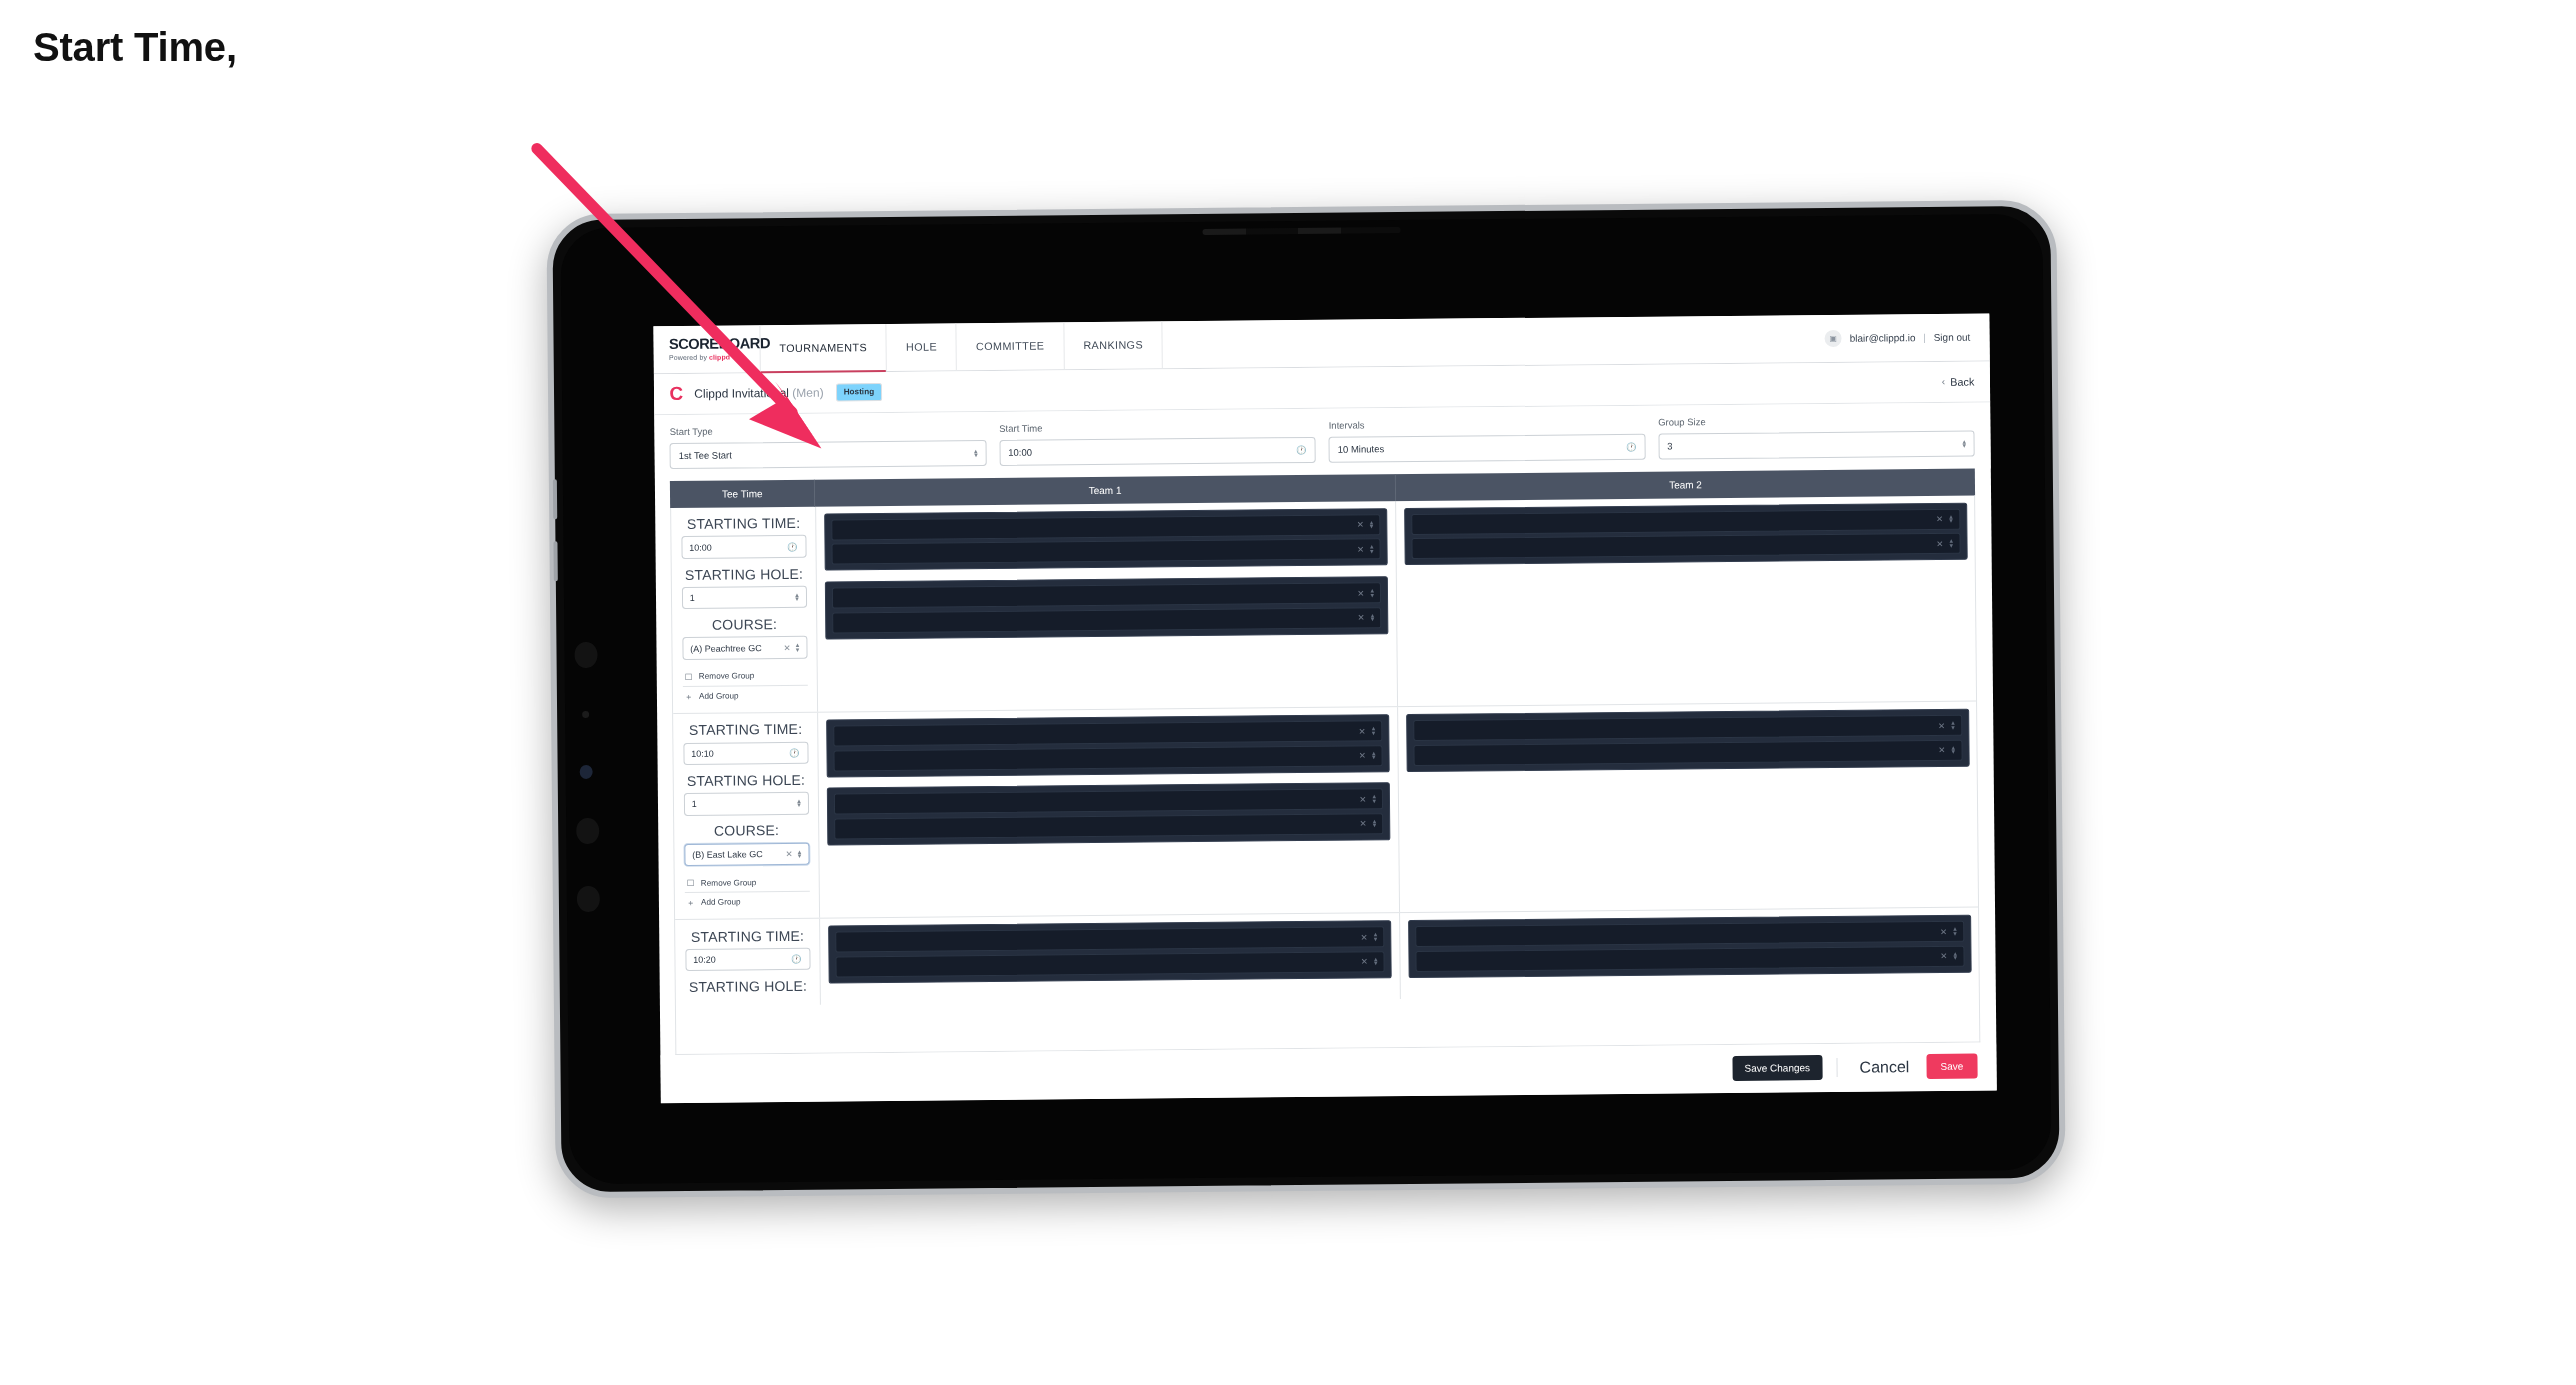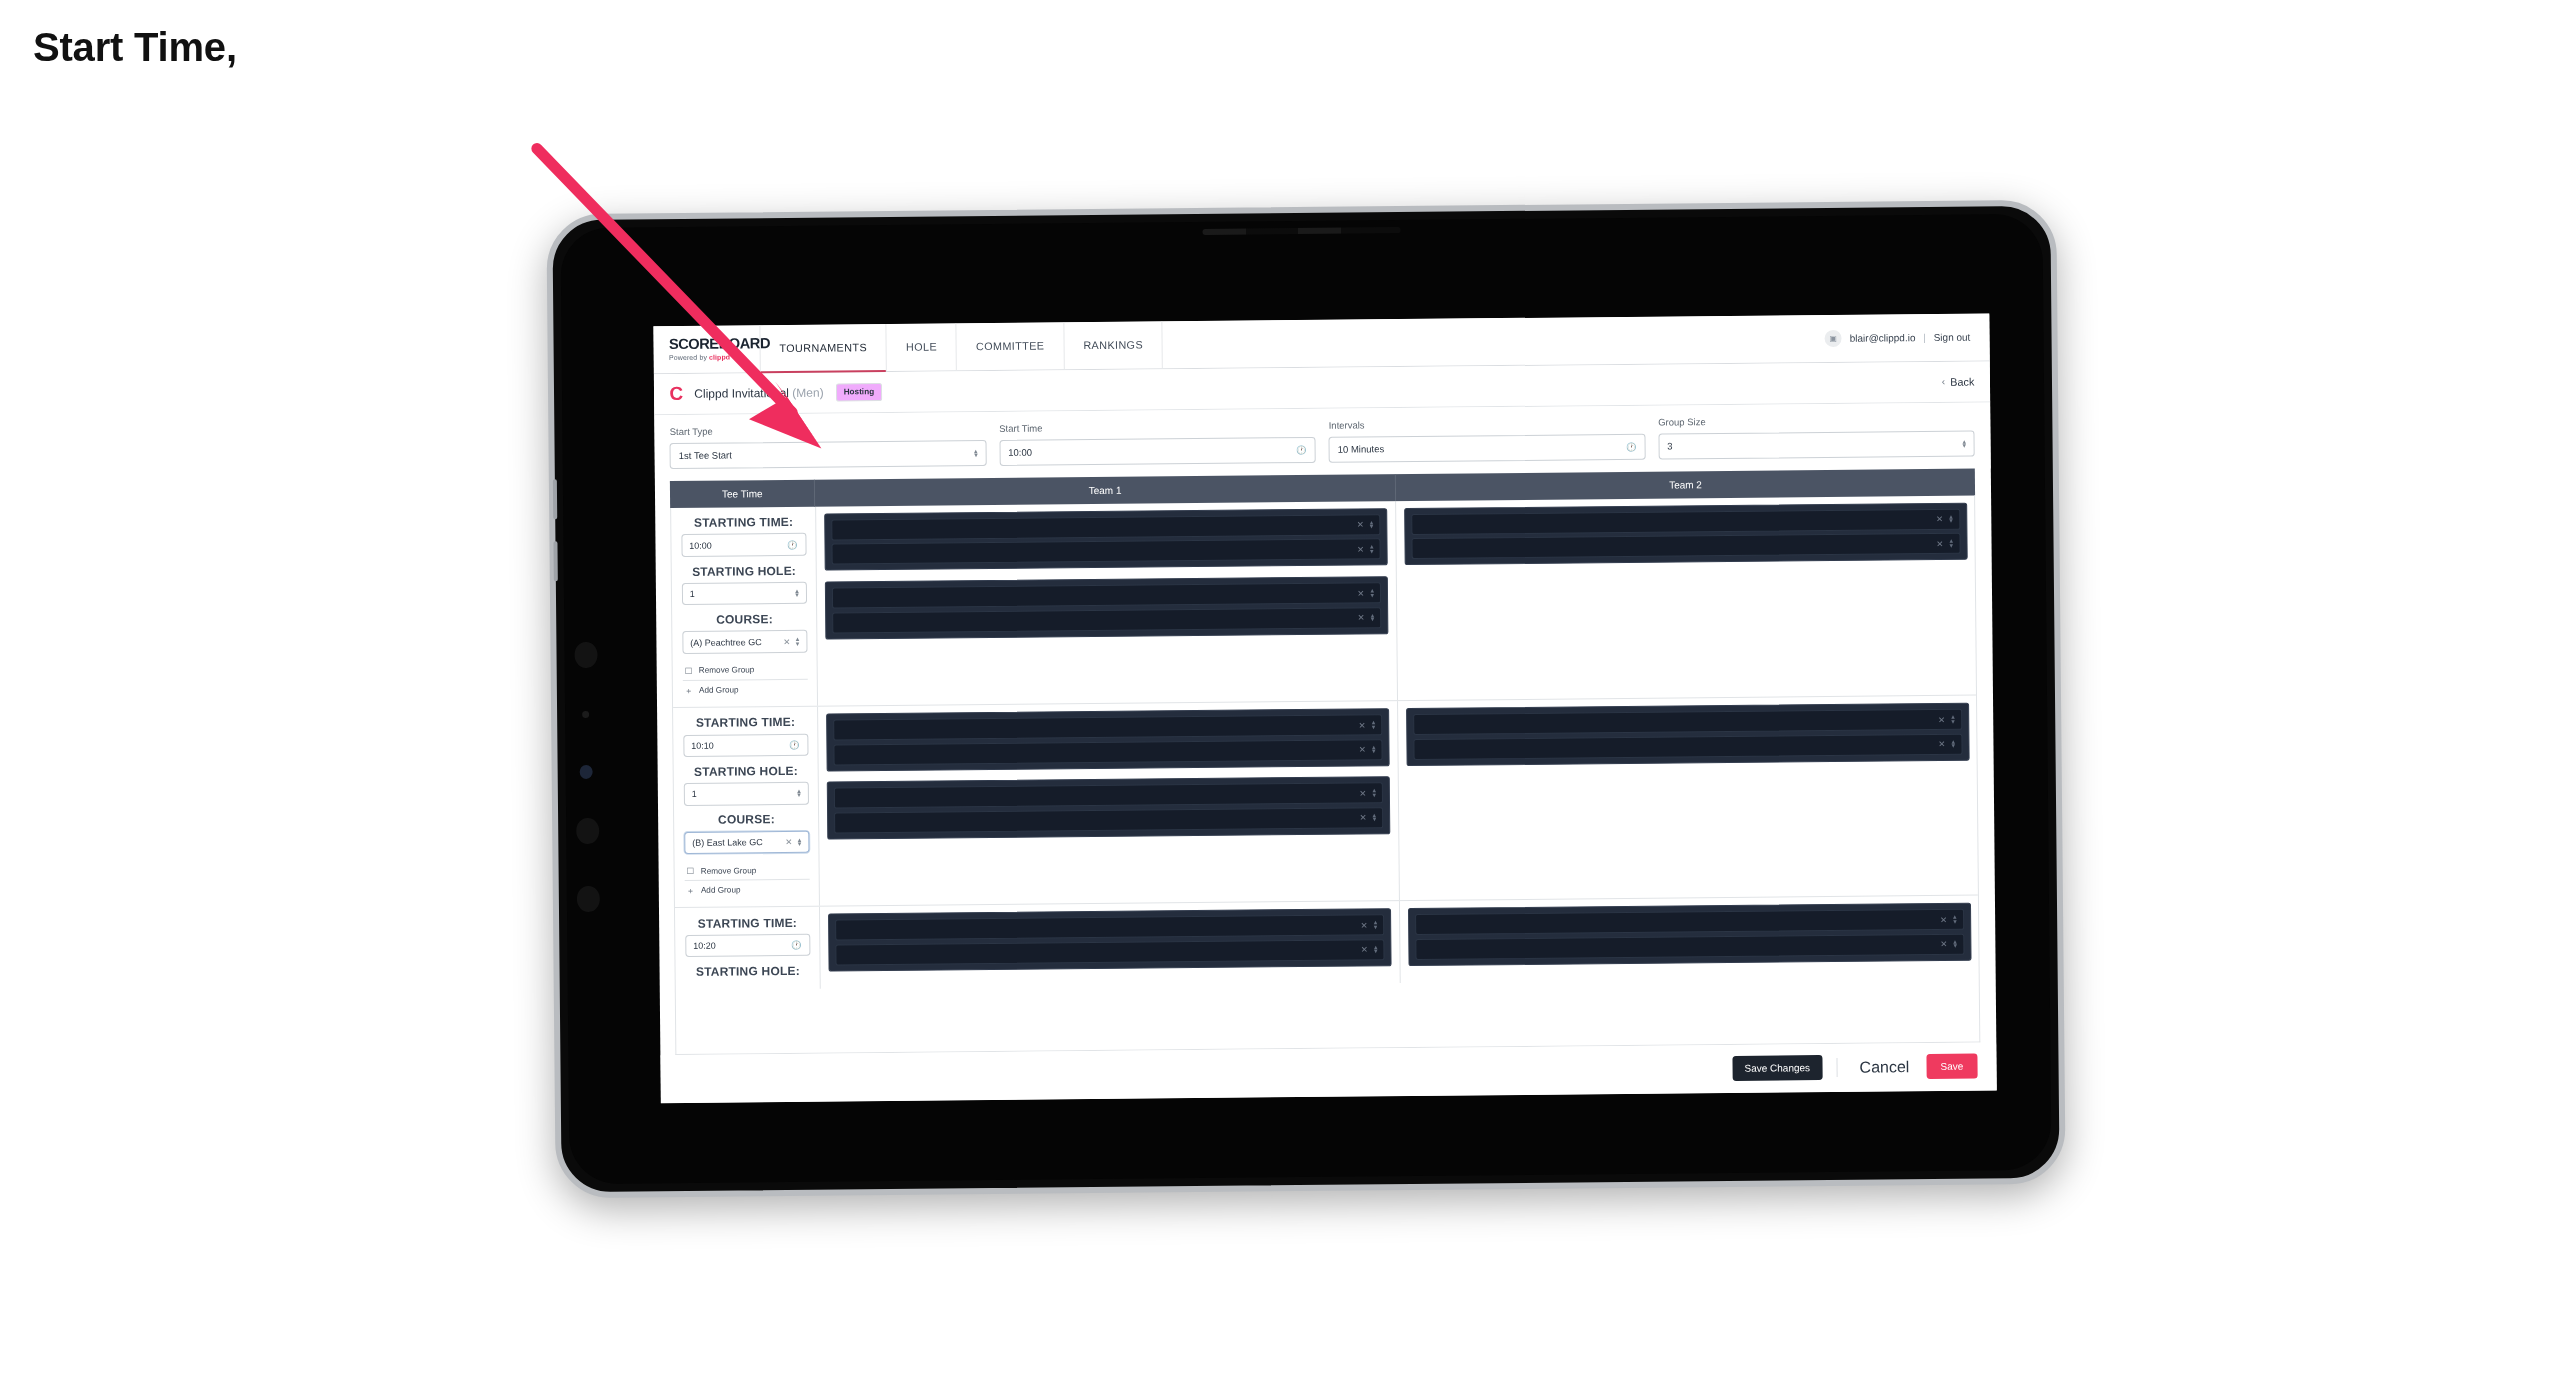--- a/index.html
+++ b/index.html
@@ -151,21 +151,21 @@
   }
   .brand-c {
     font-size: 19px; font-weight: 800; color: #e8315f;
     line-height: 1; margin-right: 11.2px;
   }
   .crumb-title { font-size: 12px; color: #2b3542; }
   .crumb-title .muted { color: #9ba3ad; }
   .badge-hosting {
     margin-left: 12px; border: 0.9px solid #dcdfe3; border-radius: 2.6px;
     padding: 3.5px 7px; font-size: 8.2px; font-weight: 700; color: #2b3542;
-    background: #f0abfc;
+    background: #7dd3fc;
   }
   .crumb-spacer { flex: 1; }
   .back-link {
     font-size: 10.8px; color: #2b3542; display: flex; align-items: center; gap: 5.2px;
     cursor: pointer;
   }
   .back-chev { font-size: 10.4px; color: #7b848f; }
 
   
   .settings-row {
@@ -206,21 +206,21 @@
   }
   .tee-block { display: flex; border-bottom: 0.9px solid #e1e4e7; }
   .tee-block:last-child { border-bottom: none; }
 
   .col-tee {
     width: 145px; flex: 0 0 145px; border-right: 0.9px solid #e1e4e7;
     padding: 8.6px 9.5px 7px 9.5px;
     display: flex; flex-direction: column; align-items: center;
   }
   .mini-label {
-    font-size: 12px; font-weight: 700; color: #3c4654; letter-spacing: 0.2px;
+    font-size: 14px; font-weight: 400; color: #3c4654; letter-spacing: 0.2px;
     margin-bottom: 4.3px; text-align: center;
   }
   .mini-ctl {
     width: 100%; height: 22.4px; border: 0.9px solid #ccd1d6; border-radius: 3.5px;
     background: #fff; display: flex; align-items: center; padding: 0 7px;
     font-size: 9px; color: #2b3542; margin-bottom: 7.8px; cursor: pointer;
   }
   .mini-ctl.focused { border-color: #9fb7d6; box-shadow: 0 0 0 0.9px #cddbeb; }
   .mini-val { flex: 1; }
   .mini-x { color: #8d959e; font-size: 8.6px; margin-right: 5.2px; cursor: pointer; }

